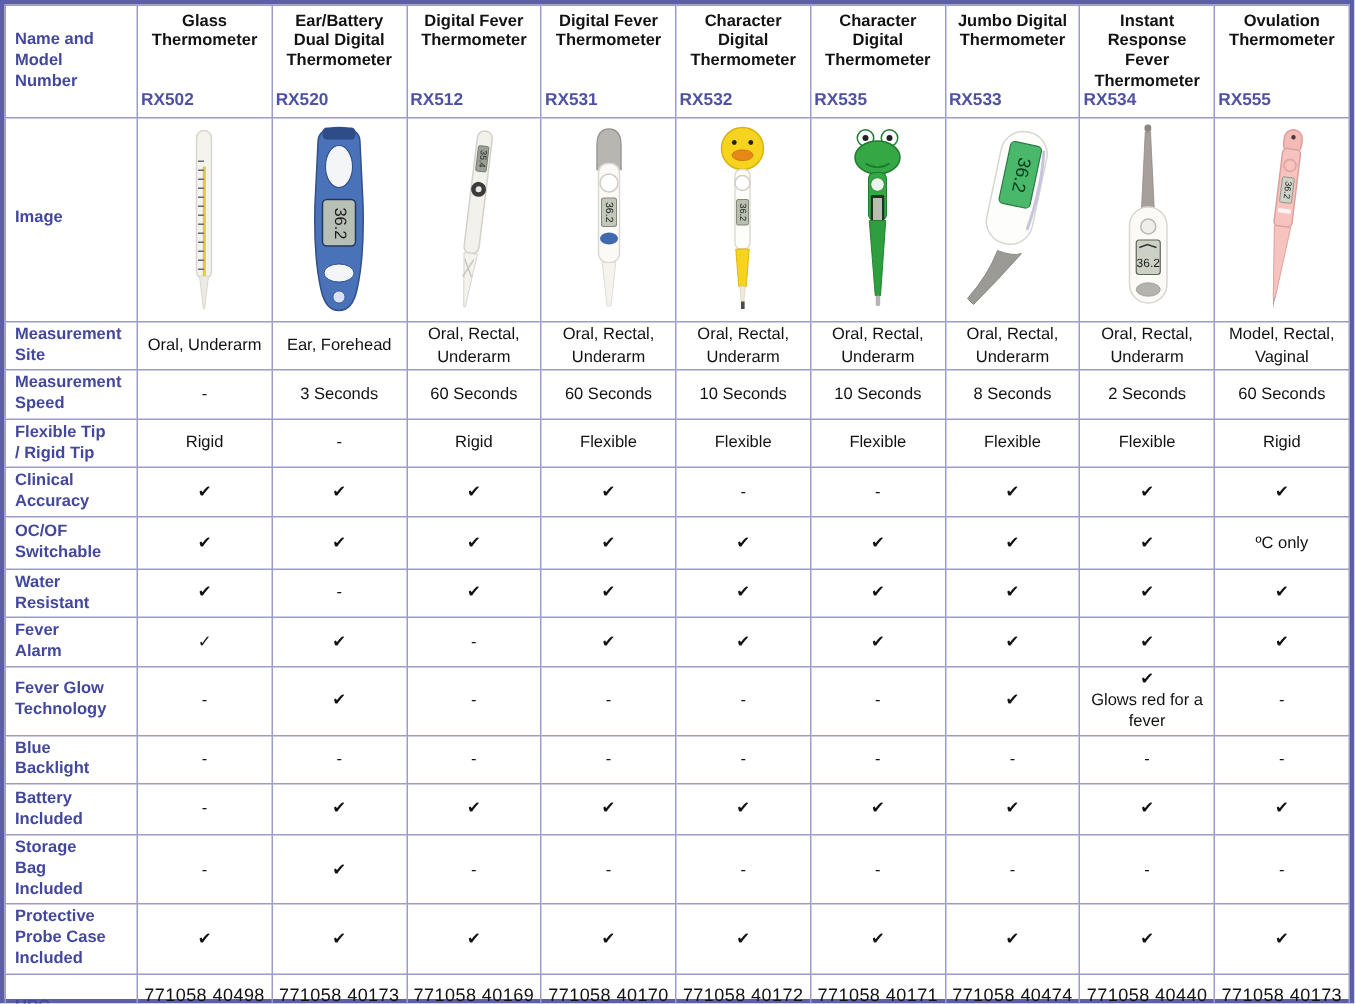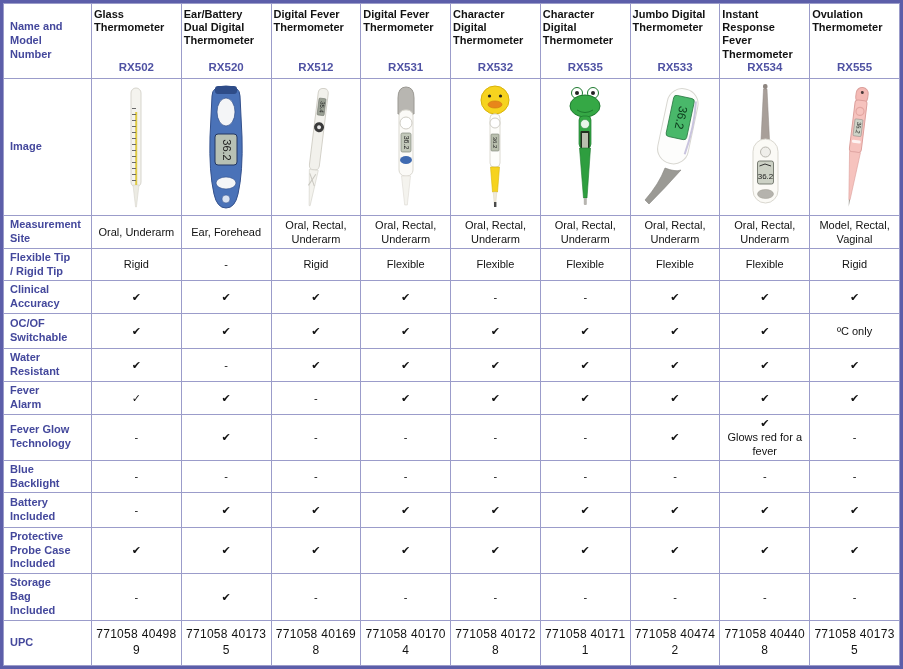--- a/index.html
+++ b/index.html
@@ -7,22 +7,22 @@
   table{width:100%;height:100%;border-collapse:collapse;table-layout:fixed;}
   td{border:1px solid #9b9cca;box-sizing:border-box;overflow:hidden;}
   td.label{color:#44489c;font-weight:bold;font-size:11px;line-height:1.25;text-align:left;
            vertical-align:middle;padding:2px 19px 2px 6px;}
   td.corner{vertical-align:middle;}
   td.value{font-size:11px;color:#121212;text-align:center;vertical-align:middle;
            padding:1px 2px;line-height:1.3;white-space:pre-line;}
   td.upc{font-size:12px;letter-spacing:0.3px;}
   td.headcell{vertical-align:top;padding:0;}
   .hflex{display:flex;flex-direction:column;justify-content:space-between;height:100%;box-sizing:border-box;padding:4px 2px 5px 2px;}
-  .pname{font-size:11px;color:#121212;text-align:left;line-height:1.2;font-weight:bold;}
-  .pmodel{font-size:11.5px;color:#4f52a3;text-align:center;font-weight:bold;}
+  .pname{font-size:11px;color:#121212;text-align:center;line-height:1.2;font-weight:bold;}
+  .pmodel{font-size:11.5px;color:#4f52a3;font-weight:bold;}
   td.imgcell{text-align:center;vertical-align:middle;padding:0;}
   .imgbox{display:flex;align-items:center;justify-content:center;height:100%;}
   svg{display:block;}
 </style>
 </head>
 <body>
 
 <div class="wrap">
   <table>
     <colgroup>
@@ -227,20 +227,32 @@
           <td class="value">Ear, Forehead</td>
           <td class="value">Oral, Rectal, Underarm</td>
           <td class="value">Oral, Rectal, Underarm</td>
           <td class="value">Oral, Rectal, Underarm</td>
           <td class="value">Oral, Rectal, Underarm</td>
           <td class="value">Oral, Rectal, Underarm</td>
           <td class="value">Oral, Rectal, Underarm</td>
           <td class="value">Model, Rectal, Vaginal</td>
         </tr>
         <tr style="height: 31px;">
+          <td class="label">Measurement Speed</td>
+          <td class="value">-</td>
+          <td class="value">3 Seconds</td>
+          <td class="value">60 Seconds</td>
+          <td class="value">60 Seconds</td>
+          <td class="value">10 Seconds</td>
+          <td class="value">10 Seconds</td>
+          <td class="value">8 Seconds</td>
+          <td class="value">2 Seconds</td>
+          <td class="value">60 Seconds</td>
+        </tr>
+        <tr style="height: 31px;">
           <td class="label">Flexible Tip / Rigid Tip</td>
           <td class="value">Rigid</td>
           <td class="value">-</td>
           <td class="value">Rigid</td>
           <td class="value">Flexible</td>
           <td class="value">Flexible</td>
           <td class="value">Flexible</td>
           <td class="value">Flexible</td>
           <td class="value">Flexible</td>
           <td class="value">Rigid</td>
@@ -323,43 +335,43 @@
           <td class="value">-</td>
           <td class="value">✔</td>
           <td class="value">✔</td>
           <td class="value">✔</td>
           <td class="value">✔</td>
           <td class="value">✔</td>
           <td class="value">✔</td>
           <td class="value">✔</td>
           <td class="value">✔</td>
         </tr>
+        <tr style="height: 32px;">
+          <td class="label">Storage Bag Included</td>
+          <td class="value">-</td>
+          <td class="value">✔</td>
+          <td class="value">-</td>
+          <td class="value">-</td>
+          <td class="value">-</td>
+          <td class="value">-</td>
+          <td class="value">-</td>
+          <td class="value">-</td>
+          <td class="value">-</td>
+        </tr>
         <tr style="height: 37px;">
           <td class="label">Protective Probe Case Included</td>
           <td class="value">✔</td>
           <td class="value">✔</td>
           <td class="value">✔</td>
           <td class="value">✔</td>
           <td class="value">✔</td>
           <td class="value">✔</td>
           <td class="value">✔</td>
           <td class="value">✔</td>
           <td class="value">✔</td>
-        </tr>
-        <tr style="height: 32px;">
-          <td class="label">Storage Bag Included</td>
-          <td class="value">-</td>
-          <td class="value">✔</td>
-          <td class="value">-</td>
-          <td class="value">-</td>
-          <td class="value">-</td>
-          <td class="value">-</td>
-          <td class="value">-</td>
-          <td class="value">-</td>
-          <td class="value">-</td>
         </tr>
         <tr style="height: 45px;">
           <td class="label">UPC</td>
           <td class="value upc">771058 40498 9</td>
           <td class="value upc">771058 40173 5</td>
           <td class="value upc">771058 40169 8</td>
           <td class="value upc">771058 40170 4</td>
           <td class="value upc">771058 40172 8</td>
           <td class="value upc">771058 40171 1</td>
           <td class="value upc">771058 40474 2</td>

